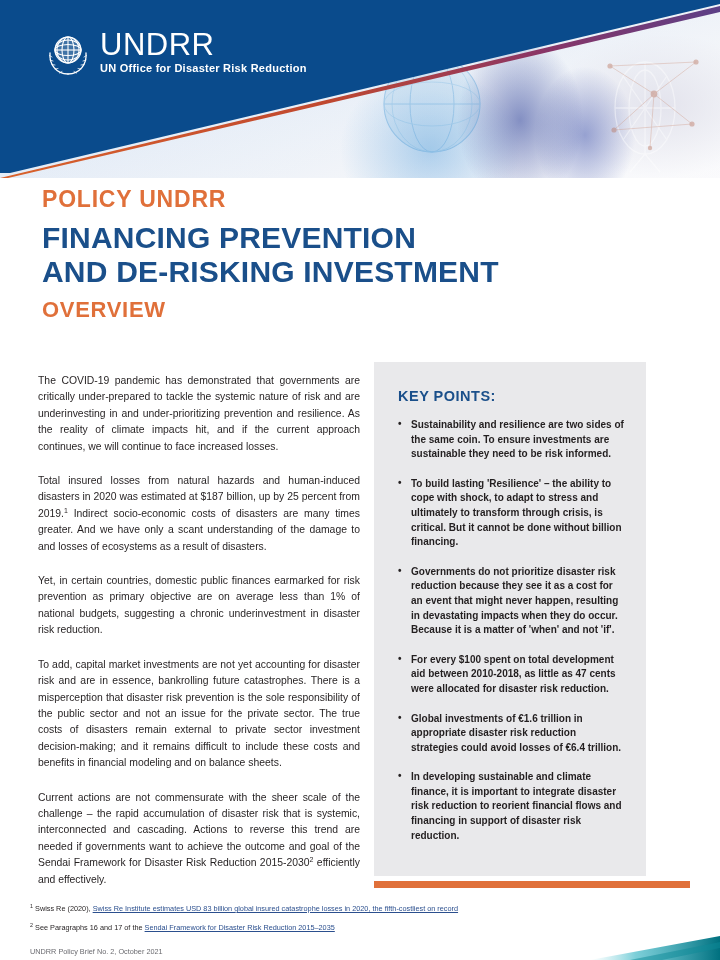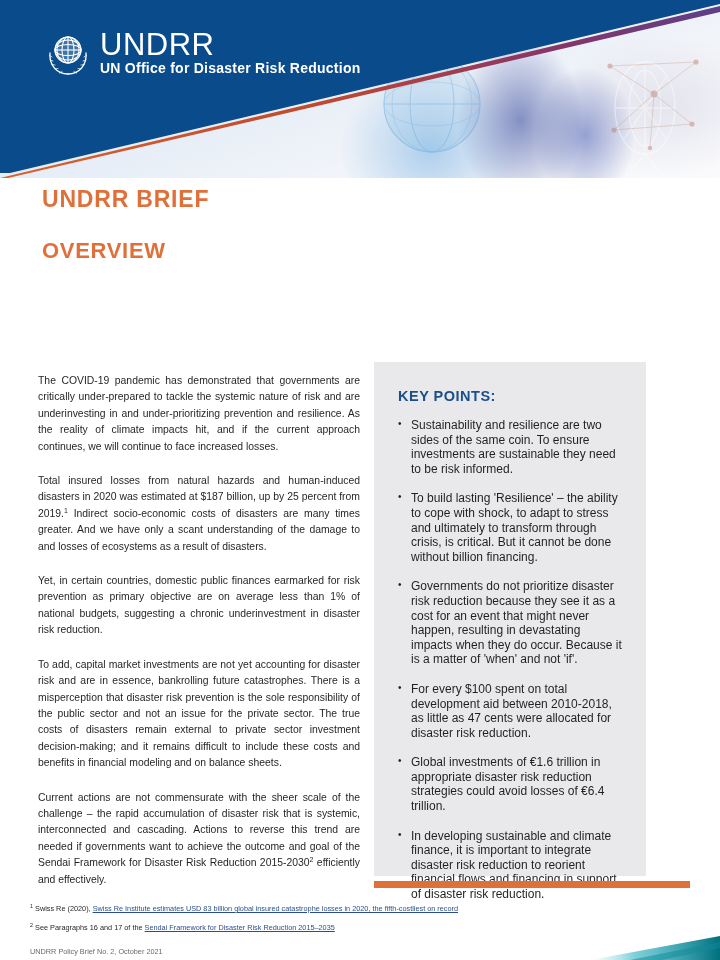--- a/index.html
+++ b/index.html
@@ -82,21 +82,21 @@
   .logo-text { margin-left: 7px; }
   .logo-title {
     color: #ffffff;
     font-size: 31px;
     line-height: 33px;
     font-weight: 400;
     letter-spacing: .5px;
   }
   .logo-sub {
     color: #ffffff;
-    font-size: 14px;
+    font-size: 11px;
     line-height: 11px;
     font-weight: bold;
     letter-spacing: .25px;
     margin-top: 2px;
     text-align: right;
   }
 
   
   .titles { position: absolute; left: 42px; top: 186px; width: 600px; }
   .kicker {
@@ -113,21 +113,21 @@
     letter-spacing: .2px;
     line-height: 34px;
     margin-top: 9px;
     white-space: pre-line;
   }
   .section-head {
     color: #e0703a;
     font-size: 22px;
     font-weight: bold;
     letter-spacing: .7px;
-    margin-top: 26px;
+    margin-top: 8px;
   }
 
   
   .col-left {
     position: absolute;
     left: 38px; top: 365px;
     width: 322px;
   }
   .col-left p {
     margin: 8px 0 18px 0;
@@ -155,24 +155,24 @@
     font-size: 14.5px;
     font-weight: bold;
     letter-spacing: .5px;
     margin-bottom: 14px;
   }
   .kp-list { margin: 0; padding: 0; list-style: none; }
   .kp-item {
     position: relative;
     padding-left: 13px;
     margin-bottom: 15px;
-    font-size: 12px;
+    font-size: 10px;
     line-height: 14.6px;
     color: #231f20;
-    font-weight: 400;
+    font-weight: 700;
   }
   .kp-item:before {
     content: "•";
     position: absolute;
     left: 0; top: -1px;
     color: #231f20;
     font-size: 10px;
   }
   .orange-bar {
     position: absolute;
@@ -287,21 +287,23 @@
       <circle cx="50" cy="44" r="26" fill="#ffffff" opacity=".22"></circle>
     </svg>
     <div class="logo-text">
       <div class="logo-title">UNDRR</div>
       <div class="logo-sub">UN Office for Disaster Risk Reduction</div>
     </div>
   </div>
 </div>
 
 <div class="titles">
-  <div class="kicker">UNDRR BRIEF</div>
+  <div class="kicker">POLICY UNDRR</div>
+  <div class="main-title">FINANCING PREVENTION
+AND DE-RISKING INVESTMENT</div>
   <div class="section-head">OVERVIEW</div>
 </div>
 
 <div class="col-left">
   <p>The COVID-19 pandemic has demonstrated that governments are critically under-prepared to tackle the systemic nature of risk and are underinvesting in and under-prioritizing prevention and resilience. As the reality of climate impacts hit, and if the current approach continues, we will continue to face increased losses.</p>
   <p><span>Total insured losses from natural hazards and human-induced disasters in 2020 was estimated at $187 billion, up by 25 percent from 2019.</span><sup>1</sup><span> Indirect socio-economic costs of disasters are many times greater. And we have only a scant understanding of the damage to and losses of ecosystems as a result of disasters.</span></p>
   <p>Yet, in certain countries, domestic public finances earmarked for risk prevention as primary objective are on average less than 1% of national budgets, suggesting a chronic underinvestment in disaster risk reduction.</p>
   <p>To add, capital market investments are not yet accounting for disaster risk and are in essence, bankrolling future catastrophes. There is a misperception that disaster risk prevention is the sole responsibility of the public sector and not an issue for the private sector. The true costs of disasters remain external to private sector investment decision-making; and it remains difficult to include these costs and benefits in financial modeling and on balance sheets.</p>
   <p><span>Current actions are not commensurate with the sheer scale of the challenge – the rapid accumulation of disaster risk that is systemic, interconnected and cascading. Actions to reverse this trend are needed if governments want to achieve the outcome and goal of the Sendai Framework for Disaster Risk Reduction 2015-2030</span><sup>2</sup><span> efficiently and effectively.</span></p>
 </div>

